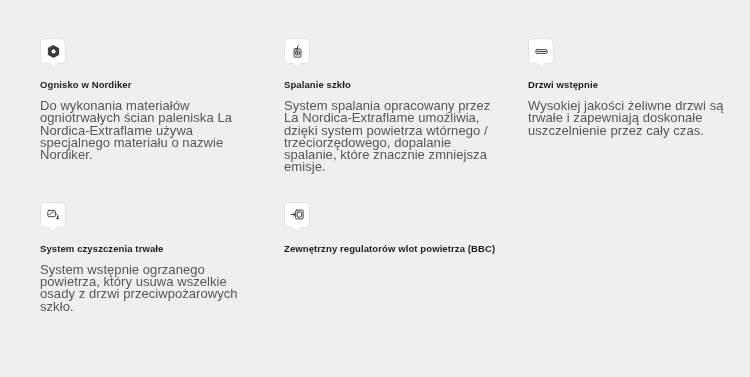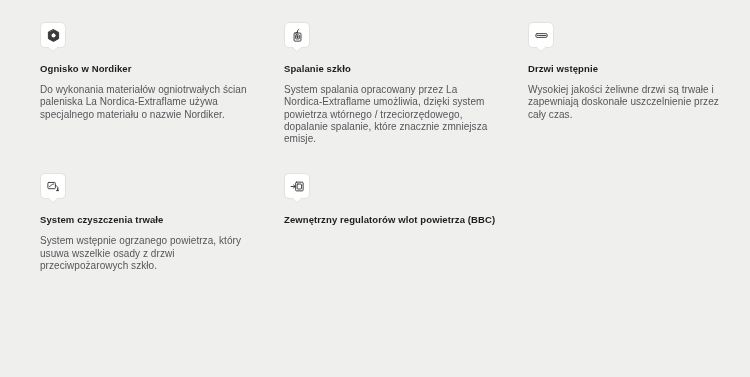--- a/index.html
+++ b/index.html
@@ -11,21 +11,21 @@
     height: 377px;
     background: #efefee;
     font-family: "Liberation Sans", sans-serif;
     -webkit-font-smoothing: antialiased;
     overflow: hidden;
   }
 
   .feature-grid {
     position: absolute;
     left: 0;
-    top: 0;
+    top: 16px;
     width: 750px;
     padding: 0;
     display: grid;
     grid-template-columns: 244px 244px 244px;
     column-gap: 0px;
     row-gap: 0px;
     box-sizing: border-box;
     padding-left: 40px;
     padding-top: 22px;
   }
@@ -77,21 +77,21 @@
     font-weight: bold;
     color: #1d1d1b;
     letter-spacing: 0.1px;
     line-height: 13px;
     margin: 0;
     padding-top: 10px;
     padding-bottom: 0;
   }
 
   .feature-body {
-    font-size: 10px;
+    font-size: 13px;
     color: #56565a;
     line-height: 12.3px;
     margin: 0;
     padding-top: 9px;
     letter-spacing: 0.06px;
     max-width: 212px;
   }
 
   .col-3 .feature-body {
     max-width: 205px;

